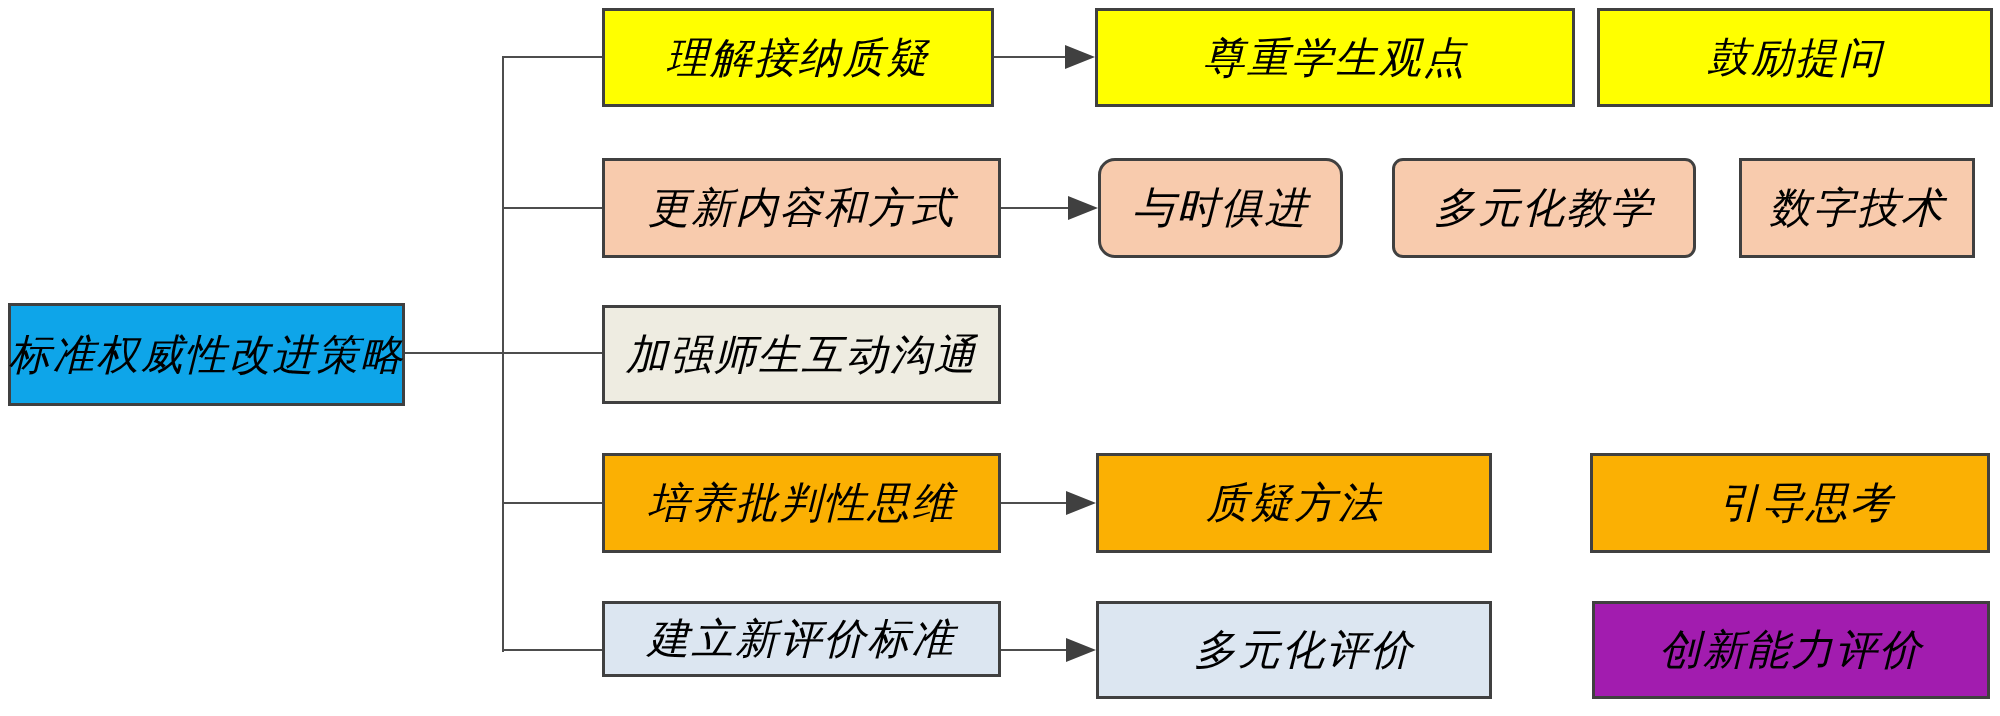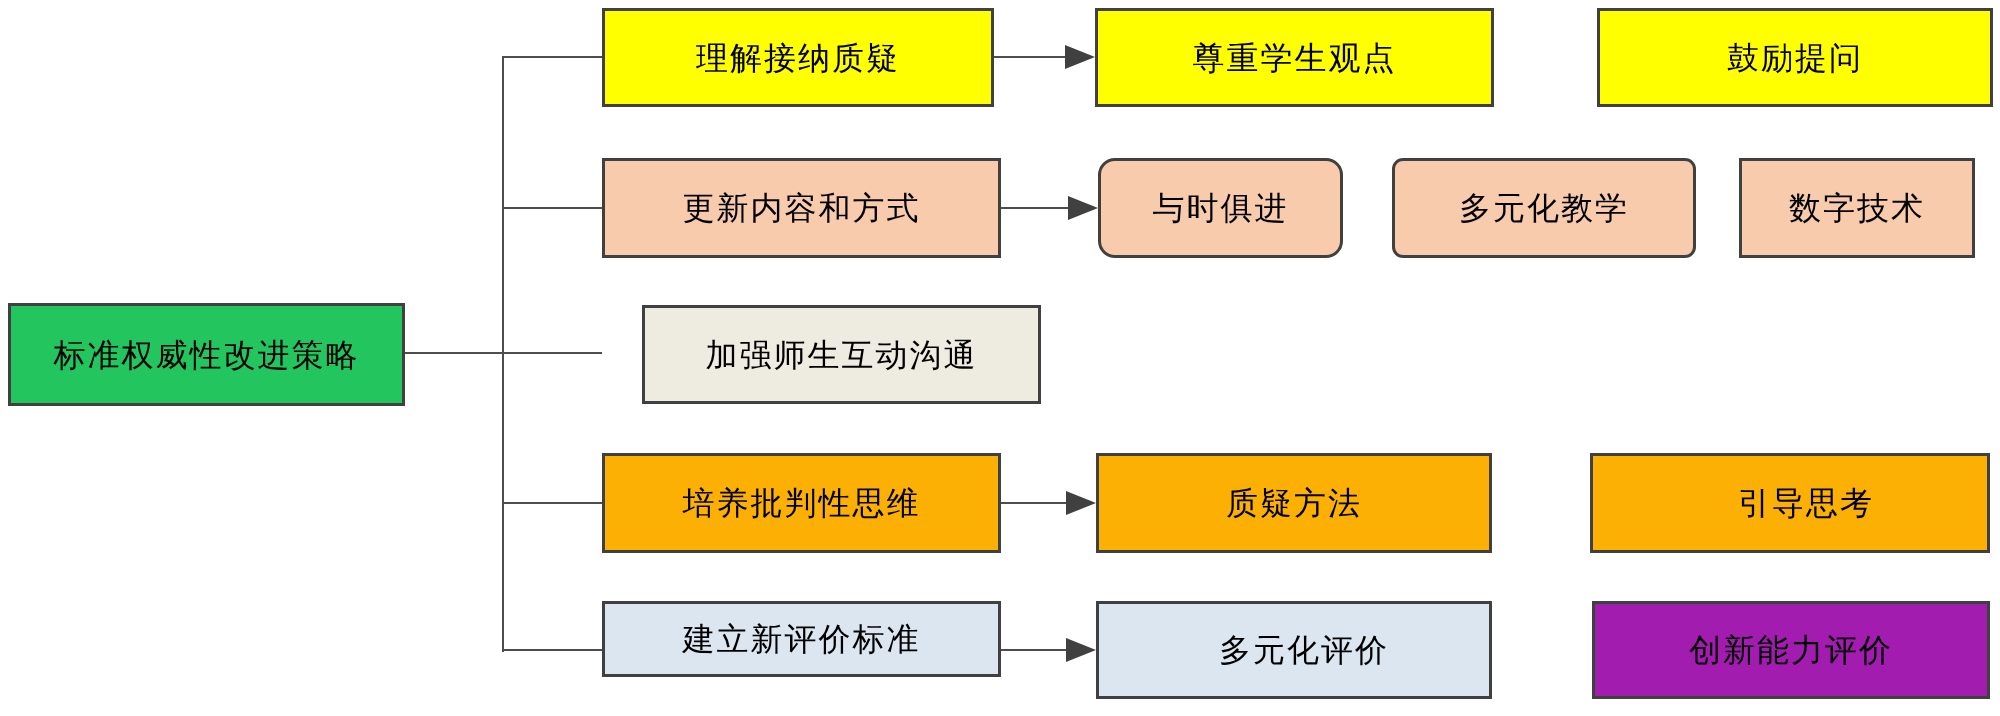--- a/index.html
+++ b/index.html
@@ -10,25 +10,26 @@
     font-family:"Liberation Serif","DejaVu Serif",serif;
     overflow:hidden;
   }
   .node{
     position:absolute;
     box-sizing:border-box;
     border:3px solid #404040;
     display:flex;
     align-items:center;
     justify-content:center;
-    font-size:32px;
+    font-size:42px;
     line-height:1;
     color:#000000;
     white-space:nowrap;
     letter-spacing:2px;
+    font-style:italic;
   }
   .line{
     position:absolute;
     background:#4d4d4d;
   }
   .arrowhead{
     position:absolute;
     width:0;height:0;
     border-top:12px solid transparent;
     border-bottom:12px solid transparent;
@@ -50,29 +51,29 @@
   <div class="line" style="left: 994px; top: 56px; width: 73px; height: 2px; background: rgb(77, 77, 77);"></div>
   <div class="line" style="left: 1001px; top: 207px; width: 69px; height: 2px; background: rgb(77, 77, 77);"></div>
   <div class="line" style="left: 1001px; top: 502px; width: 67px; height: 2px; background: rgb(77, 77, 77);"></div>
   <div class="line" style="left: 1001px; top: 649px; width: 67px; height: 2px; background: rgb(77, 77, 77);"></div>
 
   <div class="arrowhead" style="left: 1065px; top: 45px; border-left-color: rgb(64, 64, 64);"></div>
   <div class="arrowhead" style="left: 1068px; top: 196px; border-left-color: rgb(64, 64, 64);"></div>
   <div class="arrowhead" style="left: 1066px; top: 491px; border-left-color: rgb(64, 64, 64);"></div>
   <div class="arrowhead" style="left: 1066px; top: 638px; border-left-color: rgb(64, 64, 64);"></div>
 
-  <div class="node" style="left: 8px; top: 303px; width: 397px; height: 103px; background: #22c55e; border-color: rgb(64, 64, 64); color: rgb(0, 0, 0);">标准权威性改进策略</div>
+  <div class="node" style="left: 8px; top: 303px; width: 397px; height: 103px; background: #0ea5e9; border-color: rgb(64, 64, 64); color: rgb(0, 0, 0);">标准权威性改进策略</div>
   <div class="node" style="left: 602px; top: 8px; width: 392px; height: 99px; background: rgb(255, 255, 0); border-color: rgb(64, 64, 64); color: rgb(0, 0, 0);">理解接纳质疑</div>
-  <div class="node" style="left: 1095px; top: 8px; width: 399px; height: 99px; background: rgb(255, 255, 0); border-color: rgb(64, 64, 64); color: rgb(0, 0, 0);">尊重学生观点</div>
+  <div class="node" style="left: 1095px; top: 8px; width: 480px; height: 99px; background: rgb(255, 255, 0); border-color: rgb(64, 64, 64); color: rgb(0, 0, 0);">尊重学生观点</div>
   <div class="node" style="left: 1597px; top: 8px; width: 396px; height: 99px; background: rgb(255, 255, 0); border-color: rgb(64, 64, 64); color: rgb(0, 0, 0);">鼓励提问</div>
   <div class="node" style="left: 602px; top: 158px; width: 399px; height: 100px; background: rgb(248, 203, 173); border-color: rgb(64, 64, 64); color: rgb(0, 0, 0);">更新内容和方式</div>
   <div class="node" style="left: 1098px; top: 158px; width: 245px; height: 100px; background: rgb(248, 203, 173); border-color: rgb(64, 64, 64); color: rgb(0, 0, 0); border-radius: 17px;">与时俱进</div>
   <div class="node" style="left: 1392px; top: 158px; width: 304px; height: 100px; background: rgb(248, 203, 173); border-color: rgb(64, 64, 64); color: rgb(0, 0, 0); border-radius: 11px;">多元化教学</div>
   <div class="node" style="left: 1739px; top: 158px; width: 236px; height: 100px; background: rgb(248, 203, 173); border-color: rgb(64, 64, 64); color: rgb(0, 0, 0);">数字技术</div>
-  <div class="node" style="left: 602px; top: 305px; width: 399px; height: 99px; background: rgb(238, 236, 225); border-color: rgb(64, 64, 64); color: rgb(0, 0, 0); margin-left: 40px;">加强师生互动沟通</div>
+  <div class="node" style="left: 602px; top: 305px; width: 399px; height: 99px; background: rgb(238, 236, 225); border-color: rgb(64, 64, 64); color: rgb(0, 0, 0);">加强师生互动沟通</div>
   <div class="node" style="left: 602px; top: 453px; width: 399px; height: 100px; background: rgb(251, 176, 3); border-color: rgb(64, 64, 64); color: rgb(0, 0, 0);">培养批判性思维</div>
   <div class="node" style="left: 1096px; top: 453px; width: 396px; height: 100px; background: rgb(251, 176, 3); border-color: rgb(64, 64, 64); color: rgb(0, 0, 0);">质疑方法</div>
   <div class="node" style="left: 1590px; top: 453px; width: 400px; height: 100px; background: rgb(251, 176, 3); border-color: rgb(64, 64, 64); color: rgb(0, 0, 0); padding-left: 32px;">引导思考</div>
   <div class="node" style="left: 602px; top: 601px; width: 399px; height: 76px; background: rgb(220, 230, 241); border-color: rgb(64, 64, 64); color: rgb(0, 0, 0);">建立新评价标准</div>
   <div class="node" style="left: 1096px; top: 601px; width: 396px; height: 98px; background: rgb(220, 230, 241); border-color: rgb(64, 64, 64); color: rgb(0, 0, 0); padding-left: 20px;">多元化评价</div>
   <div class="node" style="left: 1592px; top: 601px; width: 398px; height: 98px; background: #a21caf; border-color: rgb(64, 64, 64); color: rgb(0, 0, 0);">创新能力评价</div>
 
 </div>
 
 </body></html>

